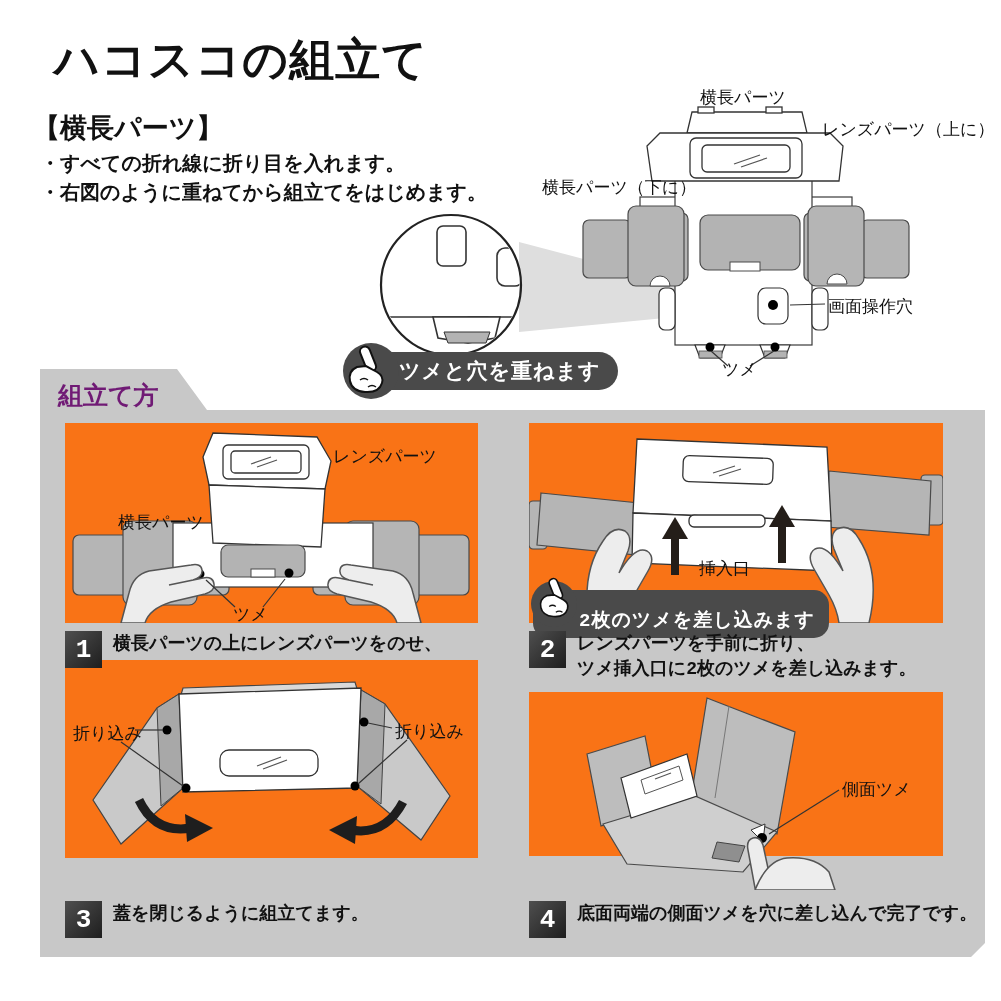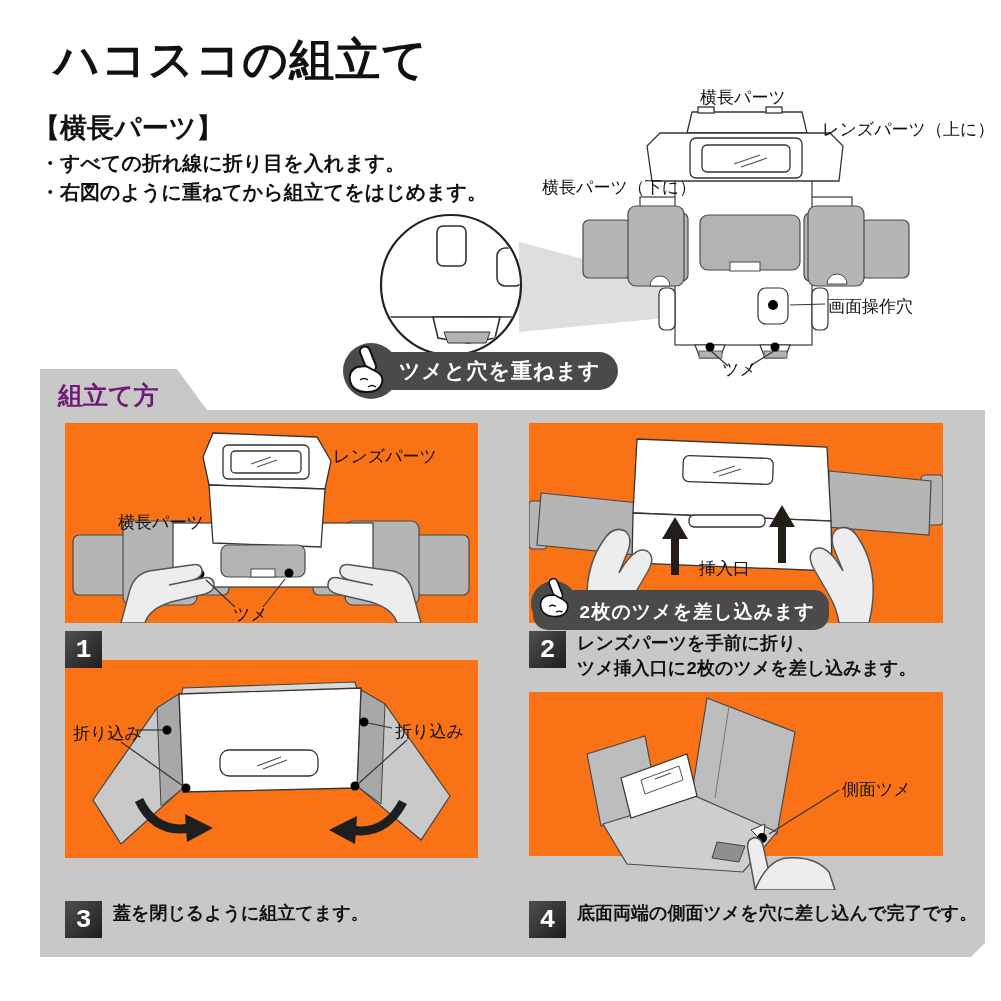--- a/index.html
+++ b/index.html
@@ -14,21 +14,21 @@
   .panel-title{position:absolute;left:58px;top:379px;font-size:25px;font-weight:bold;color:#701a75;white-space:nowrap;z-index:3;}
   .stepbox{position:absolute;background:#f97316;z-index:2;}
   .stepbox svg{position:absolute;left:0;top:0;}
   .cap{position:absolute;display:flex;gap:11px;z-index:2;}
   .num{width:37px;height:37px;flex:0 0 37px;background:linear-gradient(135deg,#4f4f4f,#1e1e1e);
        color:#fff;font-size:26px;font-weight:bold;display:flex;align-items:center;justify-content:center;}
   .cap-text{font-size:18px;font-weight:bold;line-height:25px;white-space:nowrap;padding-top:1px;}
   .hintbadge{position:absolute;height:38px;background:#4a4a4a;border-radius:19px;color:#fff;font-weight:bold;
              display:flex;align-items:center;padding:0 18px 0 54px;font-size:21px;letter-spacing:1px;z-index:4;white-space:nowrap;}
   .hintbadge .cap-circle{position:absolute;left:-2px;top:-9px;width:56px;height:56px;background:#4a4a4a;border-radius:50%;}
-  .hintbadge.small{height:36px;border-radius:15px;font-size:19px;padding:4px 14px 0 46px;}
+  .hintbadge.small{height:36px;border-radius:15px;font-size:19px;padding:12px 14px 0 46px;}
   .hintbadge.small .cap-circle{left:-2px;top:-9px;width:46px;height:46px;}
   .cap-circle svg{position:absolute;left:4px;top:-6px;}
   .prep-fig{position:absolute;left:330px;top:80px;width:671px;height:310px;z-index:1;}
   .prep-fig svg{position:absolute;left:0;top:0;}
 </style>
 </head>
 <body>
 
 <div class="page">
 
@@ -252,20 +252,21 @@
         <path d="M226 198 Q238 168 258 166 Q286 164 300 180 L306 198 Z"></path>
       </g>
       <line x1="310" y1="98" x2="240" y2="142" stroke="#333" stroke-width="1.2"></line>
     </svg>
     <div class="lbl" style="left:313px;top:86px;">側面ツメ</div>
   </div>
 
   <div class="cap" style="left:65px;top:631px;">
     <div class="num">1</div>
     <div class="cap-text">
+      <div>横長パーツの上にレンズパーツをのせ、</div>
     </div>
   </div>
   <div class="cap" style="left:529px;top:631px;">
     <div class="num">2</div>
     <div class="cap-text">
       <div>レンズパーツを手前に折り、</div>
       <div>ツメ挿入口に2枚のツメを差し込みます。</div>
     </div>
   </div>
   <div class="cap" style="left:65px;top:901px;">

